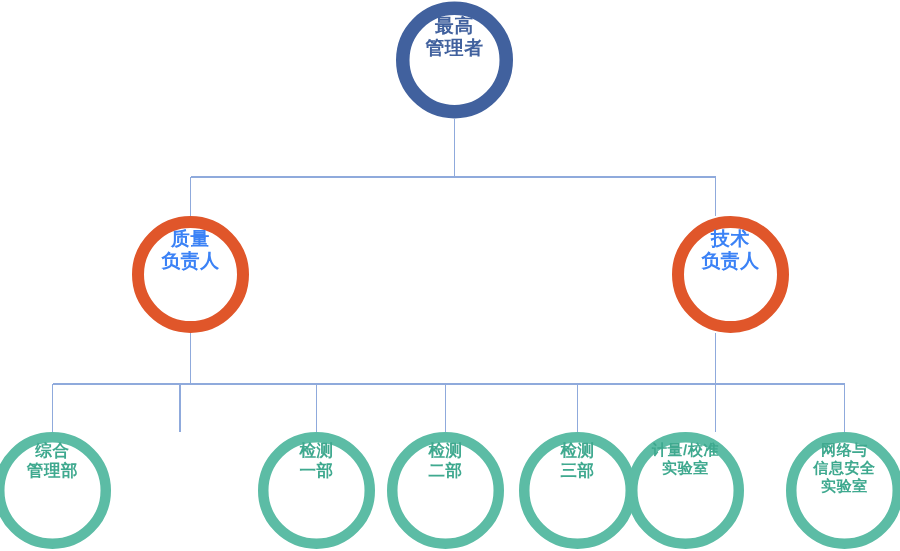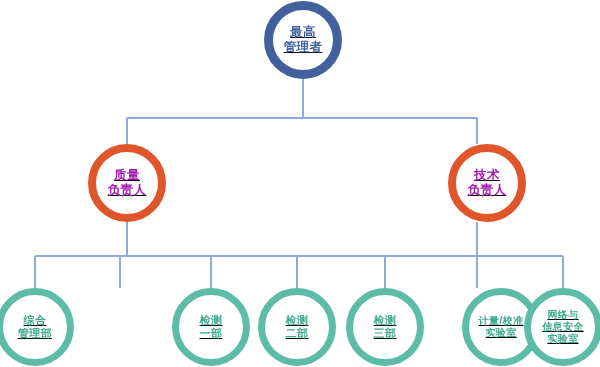--- a/index.html
+++ b/index.html
@@ -22,26 +22,24 @@
     left: 0;
     top: 0;
     width: 600px;
     height: 367px;
   }
   .node {
     position: absolute;
     box-sizing: border-box;
     border-radius: 50%;
     display: flex;
-    align-items: center;
     justify-content: center;
     text-align: center;
     background: #ffffff;
     z-index: 3;
-    text-decoration: underline;
   }
   .node-label {
     display: block;
     line-height: 1.18;
     white-space: pre-line;
     letter-spacing: 0.4px;
   }
   
   .node-root {
     width: 78px;
@@ -56,21 +54,21 @@
     font-weight: 600;
   }
   
   .node-mgr {
     width: 78px;
     height: 78px;
     border: 8px solid #E0562A;
     top: 144px;
   }
   .node-mgr .node-label {
-    color: #a21caf;
+    color: #3b82f6;
     font-size: 12.5px;
     font-weight: 600;
   }
   .node-mgr.pos-left  { left: 88px; }
   .node-mgr.pos-right { left: 448px; }
   
   .node-dept {
     width: 78px;
     height: 78px;
     border: 7px solid #5CBCA5;
@@ -138,21 +136,21 @@
 一部</span>
   </div>
   <div class="node node-dept" style="left:258px">
     <span class="node-label">检测
 二部</span>
   </div>
   <div class="node node-dept" style="left:346px">
     <span class="node-label">检测
 三部</span>
   </div>
-  <div class="node node-dept small" style="left:462px">
+  <div class="node node-dept small" style="left:418px">
     <span class="node-label">计量/校准
 实验室</span>
   </div>
   <div class="node node-dept small" style="left:524px">
     <span class="node-label">网络与
 信息安全
 实验室</span>
   </div>
 
 </div>

